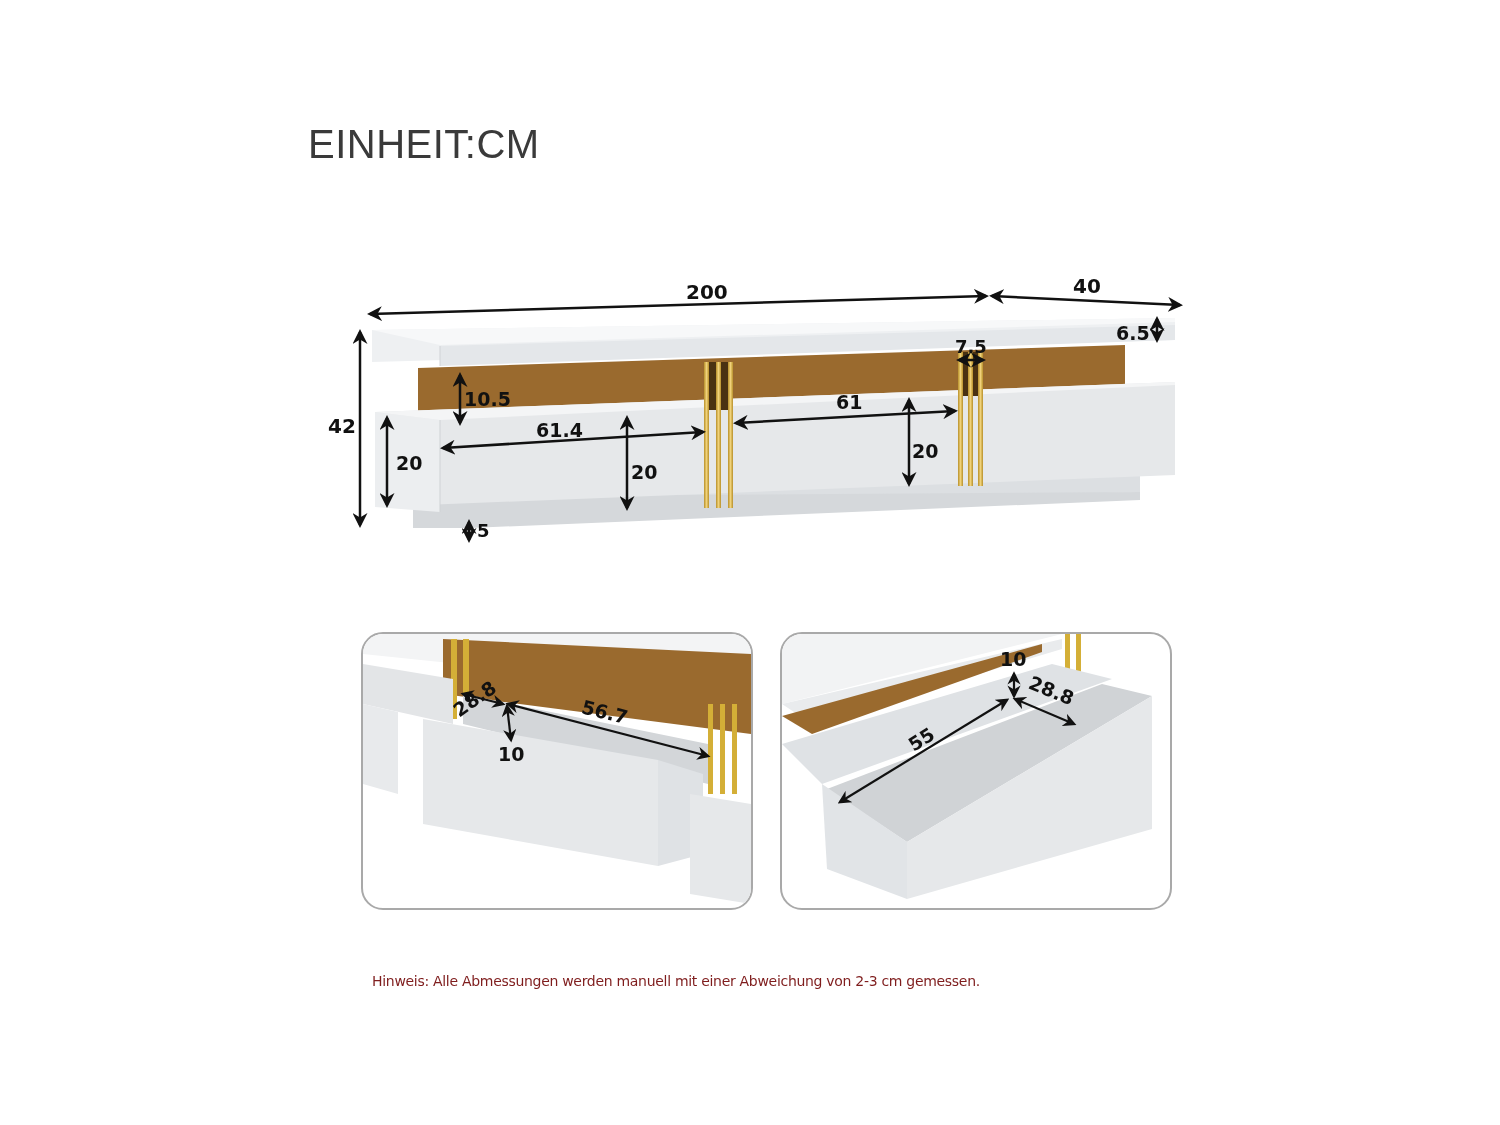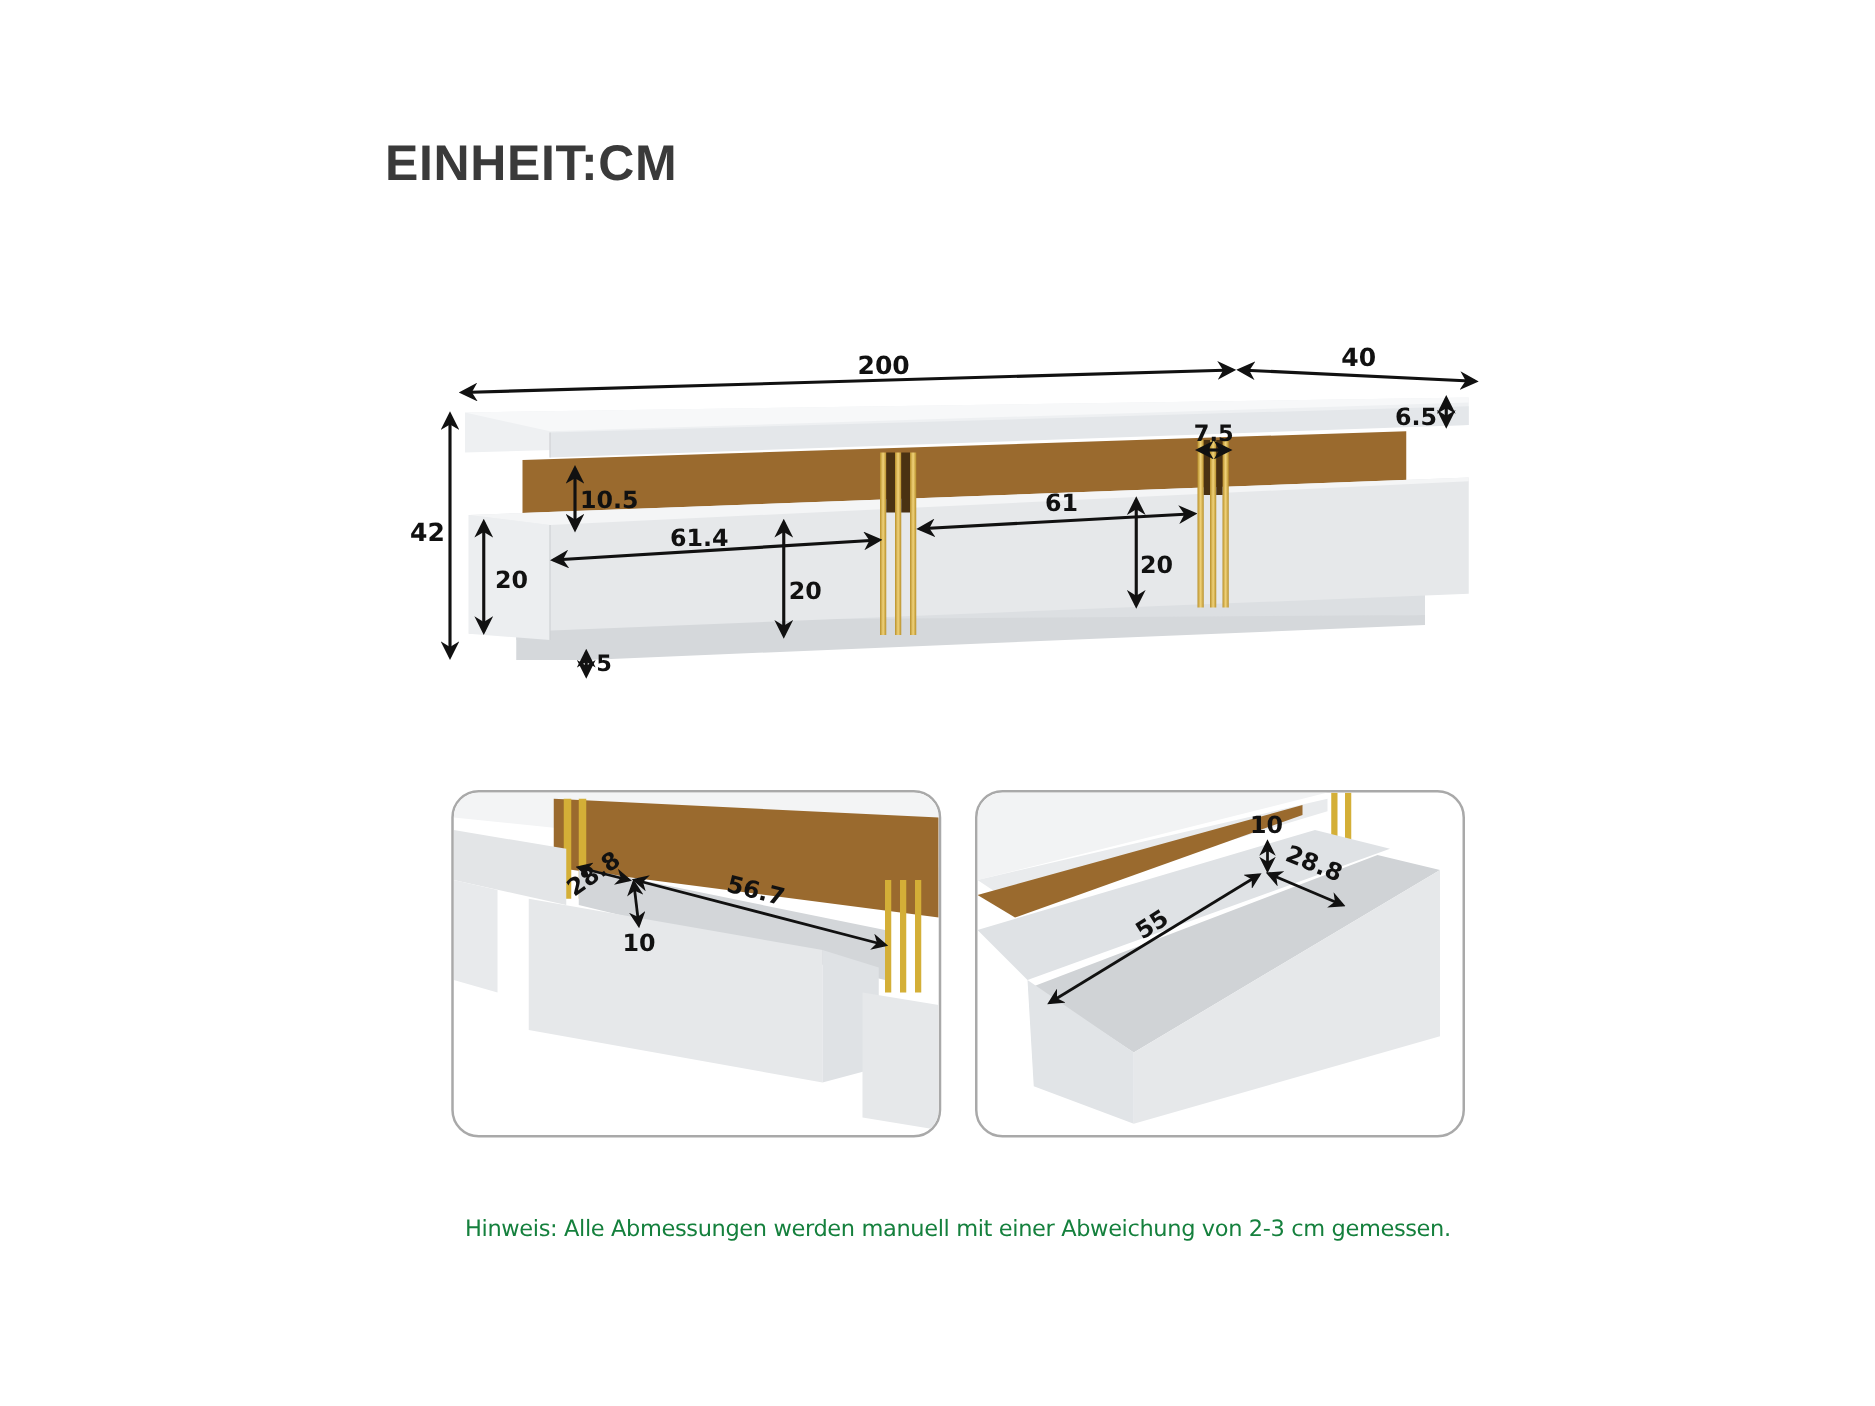--- a/index.html
+++ b/index.html
@@ -1,25 +1,25 @@
 <!DOCTYPE html>
 <html><head>
 <meta charset="utf-8">
 <style>
   html, body { margin:0; padding:0; background:#ffffff; }
   body { width:1500px; height:1125px; position:relative; overflow:hidden;
          font-family:"Liberation Sans", "DejaVu Sans", sans-serif; }
-  .title { position:absolute; left:308px; top:109px; font-size:40px; font-weight:700;
+  .title { position:absolute; left:308px; top:122px; font-size:40px; font-weight:400;
            color:#3a3a3a; letter-spacing:0.5px; }
   .main-svg { position:absolute; left:0; top:0; }
   .dim { font-family:"DejaVu Sans", sans-serif; font-weight:700; fill:#111; }
   .panel { position:absolute; border:2px solid #a9a9a9; border-radius:22px;
            overflow:hidden; background:#fff; }
   .panel svg { position:absolute; left:0; top:0; }
-  .note { position:absolute; left:372px; top:973px; font-size:18px; color:#15803d;
+  .note { position:absolute; left:372px; top:973px; font-size:14px; color:#7f1d1d;
           font-family:"DejaVu Sans", sans-serif; letter-spacing:-0.3px; }
 </style>
 </head>
 <body>
 
 <div class="title">EINHEIT:CM</div>
 
 <svg class="main-svg" width="1500" height="600" viewBox="0 0 1500 600">
   <defs>
     <marker id="ah" viewBox="0 0 10 10" refX="8" refY="5" markerWidth="6" markerHeight="6" orient="auto-start-reverse">

